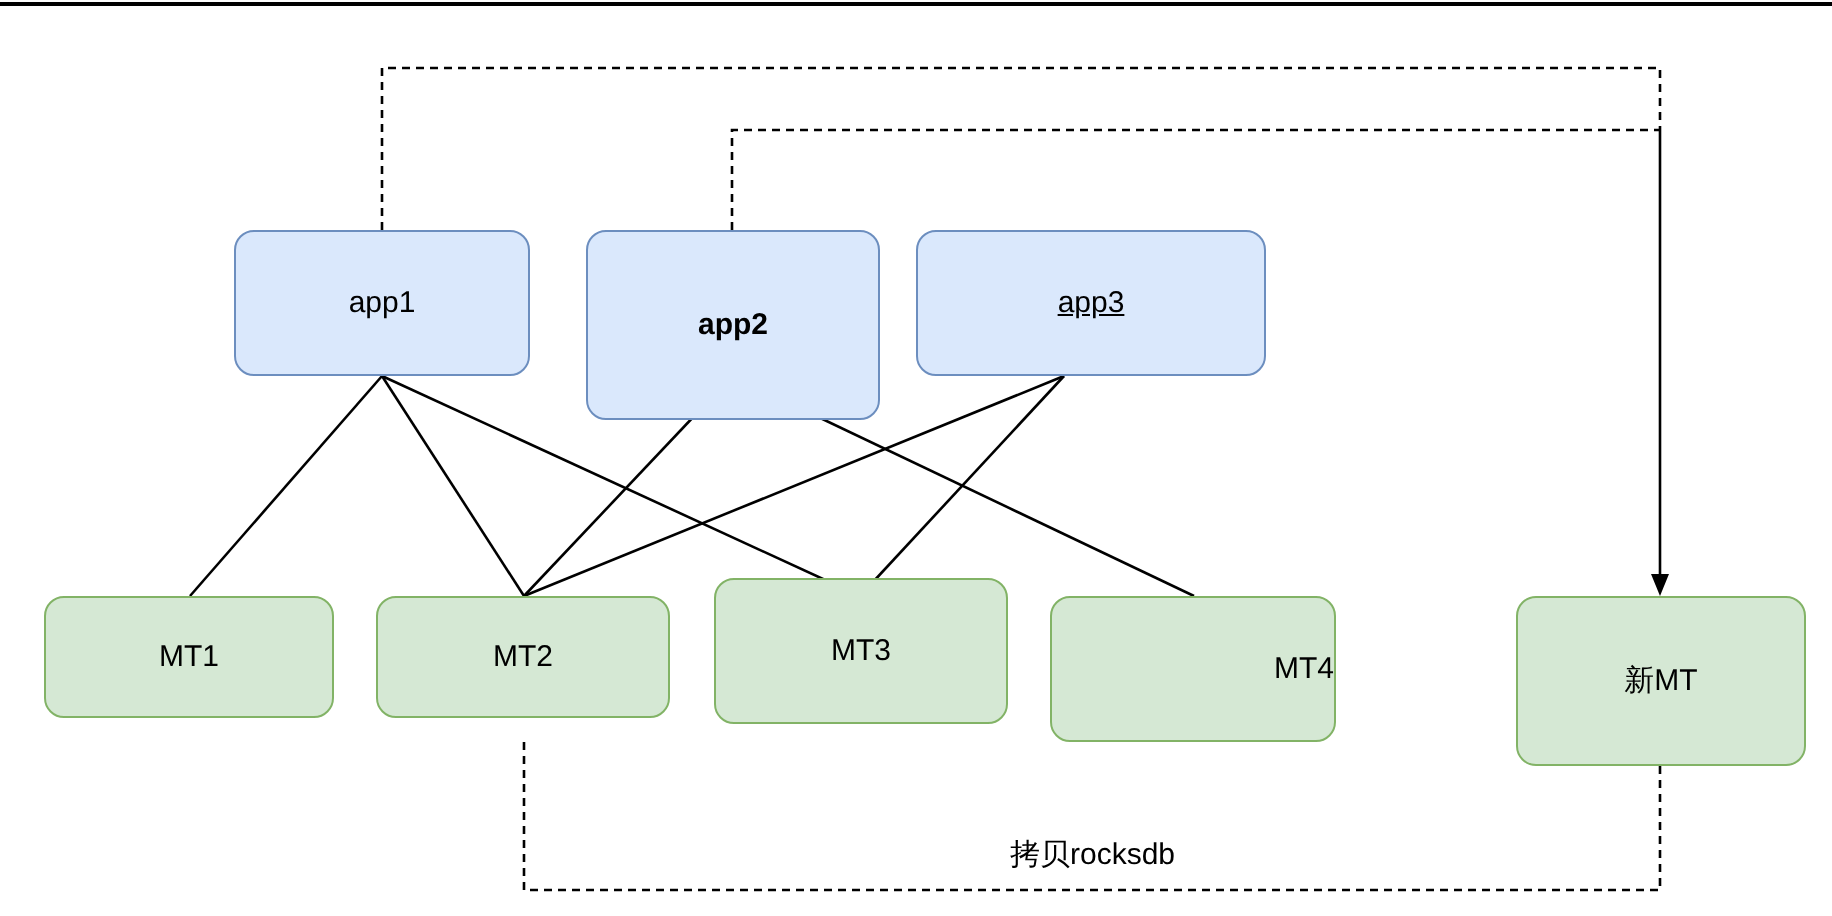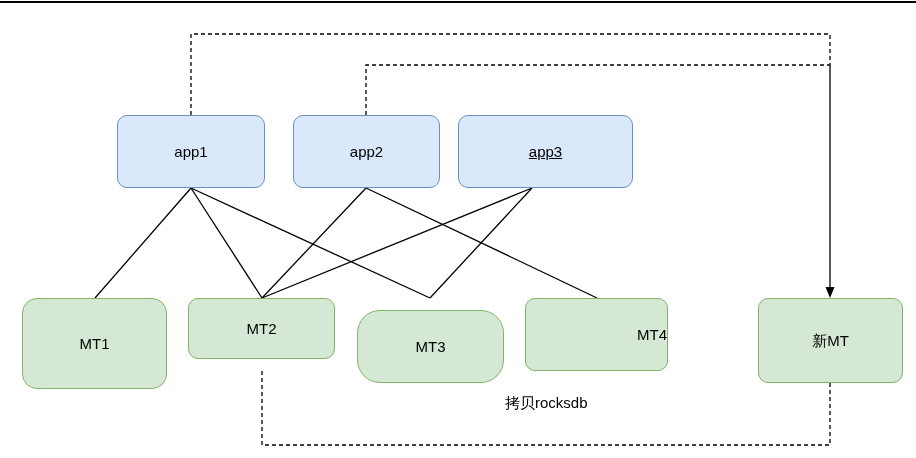--- a/index.html
+++ b/index.html
@@ -68,39 +68,39 @@
     <line x1="830" y1="65" x2="830" y2="289" stroke="#000" stroke-width="1.3"></line>
     <polygon points="830,298 825.5,287 834.5,287" fill="#000"></polygon>
 
     <path d="M 262 371 L 262 445 L 830 445 L 830 380" fill="none" stroke="#000" stroke-width="1.3" stroke-dasharray="4 3"></path>
     <polygon points="830,371 825.5,382 834.5,382" fill="#000"></polygon>
   </svg>
 
   <div class="node blue" style="left:117px; top:115px; width:148px; height:73px;">
     <span>app1</span>
   </div>
-  <div class="node blue" style="left:293px; top:115px; width:147px; height:73px;">
+  <div class="node blue" style="left:293px; top:115px; width:147px; height:95px;font-weight:bold;">
     <span>app2</span>
   </div>
   <div class="node blue" style="left:458px; top:115px; width:175px; height:73px;text-decoration:underline;">
     <span>app3</span>
   </div>
 
-  <div class="node green" style="left:22px; top:298px; width:145px; height:91px;border-radius:15px;">
+  <div class="node green" style="left:22px; top:298px; width:145px; height:61px;">
     <span>MT1</span>
   </div>
   <div class="node green" style="left:188px; top:298px; width:147px; height:61px;">
     <span>MT2</span>
   </div>
-  <div class="node green" style="left:357px; top:310px; width:147px; height:73px;border-radius:23px;">
+  <div class="node green" style="left:357px; top:289px; width:147px; height:73px;">
     <span>MT3</span>
   </div>
   <div class="node green" style="left:525px; top:298px; width:143px; height:73px;align-items:flex-end;">
     <span>MT4</span>
   </div>
 
   <div class="node green" style="left:758px; top:298px; width:145px; height:85px;">
     <span>新MT</span>
   </div>
 
-  <div class="edge-label" style="left:505px; top:394px;">拷贝rocksdb</div>
+  <div class="edge-label" style="left:505px; top:418px;">拷贝rocksdb</div>
 
 </div>
 
 </body></html>

